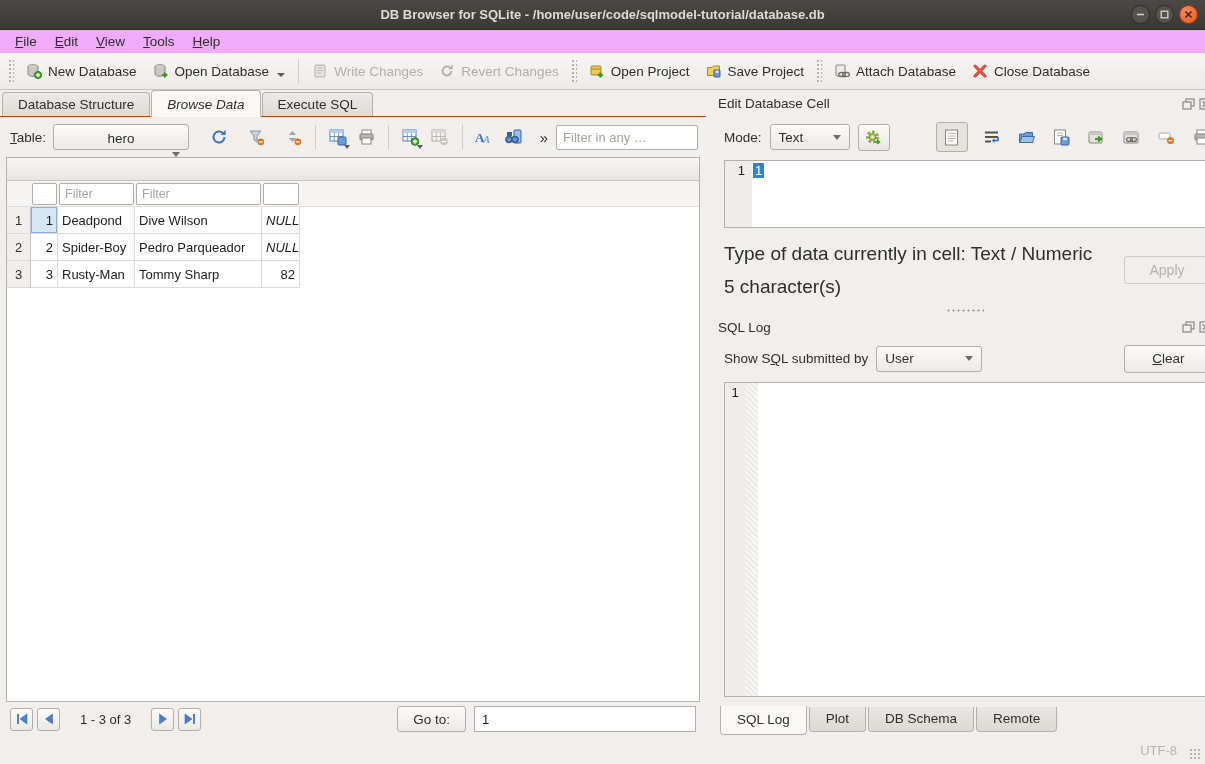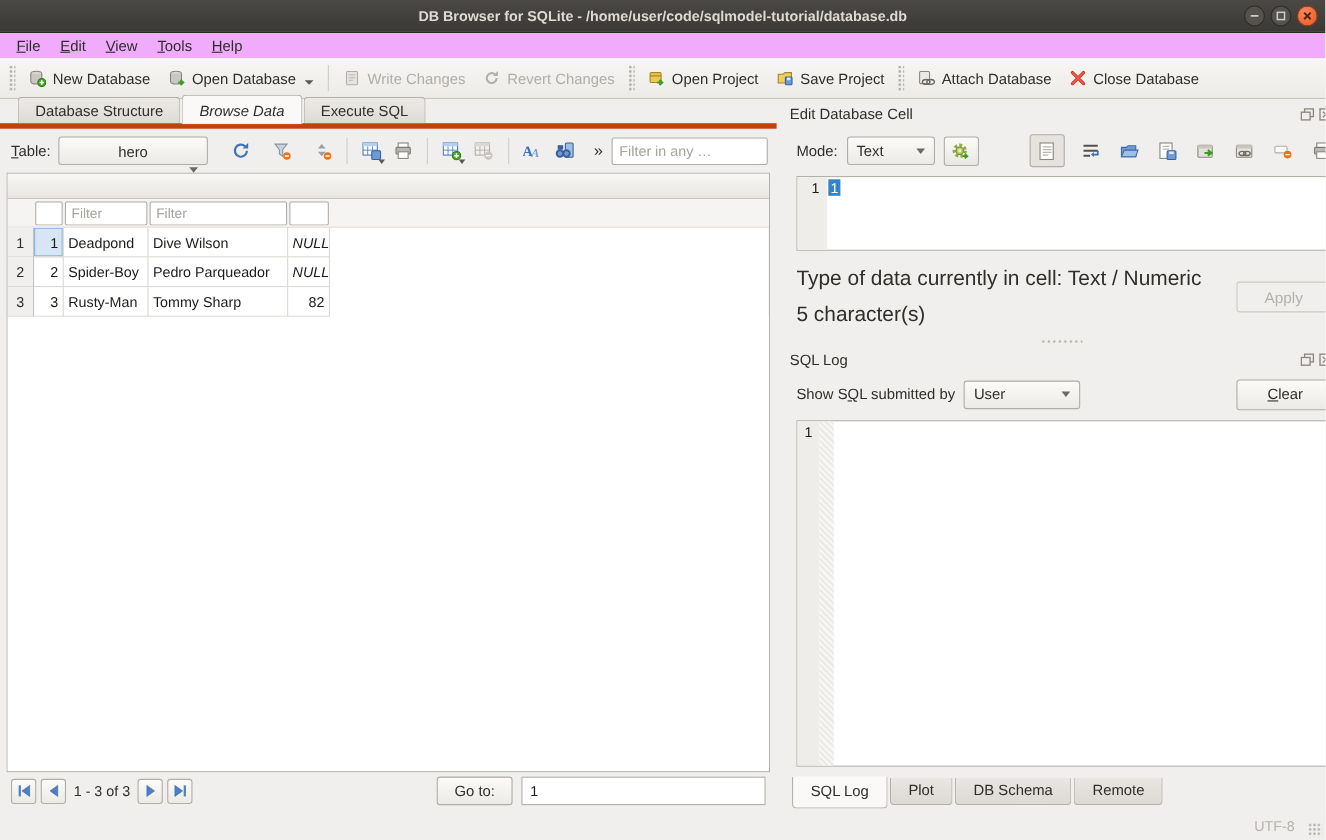--- a/index.html
+++ b/index.html
@@ -31,21 +31,21 @@
   .tb-btn.disabled { color:#b1ada7; }
   .tb-caret { width:0; height:0; border-left:4px solid transparent; border-right:4px solid transparent;
     border-top:4px solid #5c5954; margin-left:2px; align-self:flex-end; margin-bottom:2px; }
 
   
   .main { flex:1; display:flex; min-height:0; }
   .left-panel { width:706px; flex:none; display:flex; flex-direction:column; }
   .right-panel { flex:1; display:flex; flex-direction:column; padding:3px 9px 0 12px; min-height:0; }
 
   
-  .tabbar { height:27px; flex:none; display:flex; align-items:flex-end; padding-left:16px; border-bottom:5px solid #c2410c; background:#f1efed; }
+  .tabbar { height:27px; flex:none; display:flex; align-items:flex-end; padding-left:2px; border-bottom:1px solid #c2410c; background:#f1efed; }
   .tab { padding:4px 15px 4px; font-size:13.5px; color:#2f2e2b; background:linear-gradient(#eceae7,#dedbd6);
     border:1px solid #b4b0aa; border-bottom:none; border-radius:4px 4px 0 0; margin-right:1px; height:24px; }
   .tab.active { background:#faf9f7; height:27px; margin-bottom:-1px; border-bottom:1px solid #faf9f7; padding-top:6px;font-style:italic; }
 
   
   .controls-row { height:40px; flex:none; display:flex; align-items:center; padding:0 8px 0 10px; gap:4px; }
   .label { font-size:13.5px; color:#2f2e2b; }
   .combo { height:26px; border:1px solid #b1ada7; border-radius:3px; background:linear-gradient(#fcfbfa,#eceae6);
     display:flex; align-items:center; padding:0 8px; gap:6px; font-size:13.5px; color:#2f2e2b; position:relative; }
   .combo .caret { width:0; height:0; border-left:4px solid transparent; border-right:4px solid transparent;
@@ -80,21 +80,21 @@
   .data-row .c-gut { background:#f1efed; border-right:1px solid #c6c2bc; justify-content:center; color:#2f2e2b; padding:0; }
   .num { justify-content:flex-end; }
   .null-cell { font-style:italic; color:#b2b2b2; }
   .cell-selected { background:#d7e6f4; box-shadow:inset 0 0 0 1px #85b2dc; }
   .grid-filler { flex:1; background:#fff; }
 
   
   .nav-row { height:34px; flex:none; display:flex; align-items:center; padding:0 10px; gap:4px; }
   .nav-btn { width:23px; height:23px; border:1px solid #b1ada7; border-radius:3px; background:linear-gradient(#fcfbfa,#eceae6);
     display:flex; align-items:center; justify-content:center; }
-  .range-text { font-size:13px; color:#2f2e2b; margin:0 3px; }
+  .range-text { font-size:13px; color:#2f2e2b; margin:0 16px; }
   .nav-spacer { flex:1; }
   .goto-btn { height:26px; padding:0 15px; border:1px solid #b1ada7; border-radius:3px;
     background:linear-gradient(#fcfbfa,#eceae6); font-size:13.5px; color:#2f2e2b; display:flex; align-items:center; margin-right:4px; }
   .goto-input { width:222px; height:26px; border:1px solid #b1ada7; background:#fff; font-size:13px; padding:0 7px;
     font-family:"Liberation Sans",sans-serif; color:#1d1c1a; }
 
   
   .dock-title-row { height:21px; flex:none; display:flex; align-items:center; }
   .dock-title { font-size:13.5px; color:#2f2e2b; }
   .dock-btns { margin-left:auto; display:flex; gap:3px; }

